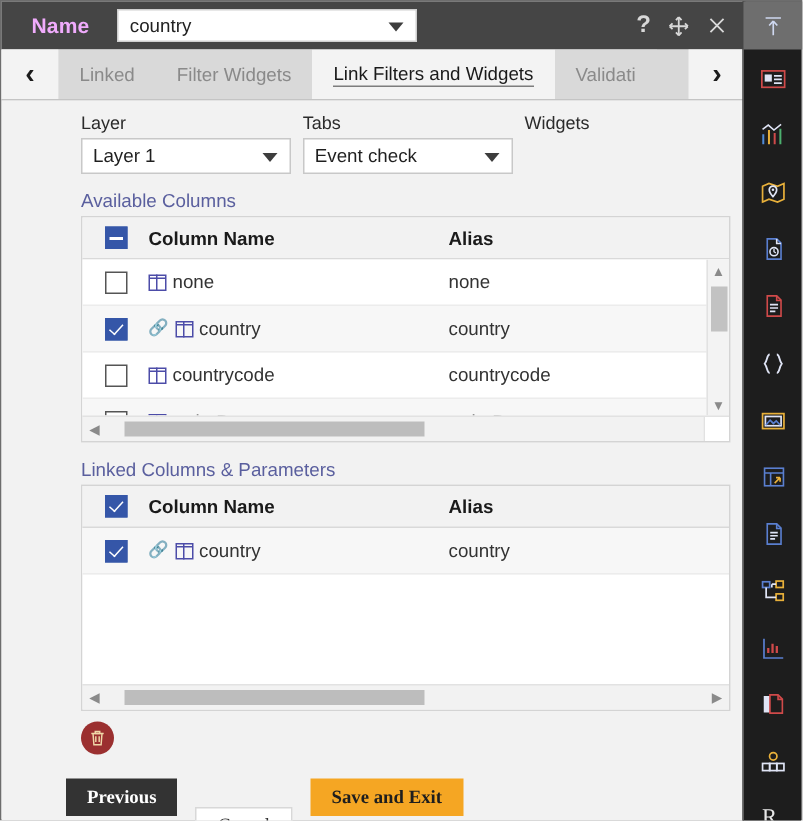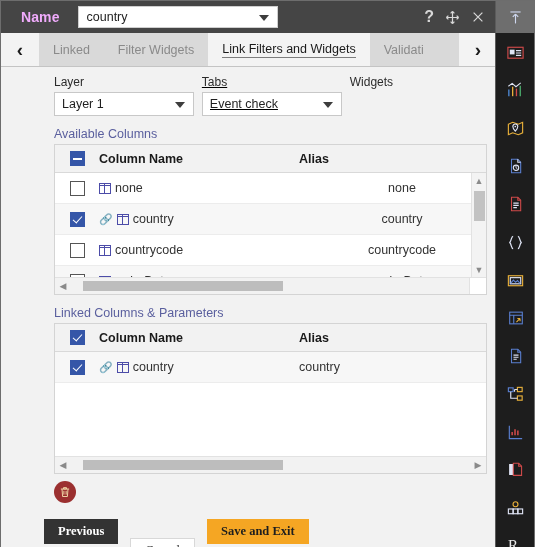--- a/index.html
+++ b/index.html
@@ -67,21 +67,21 @@
   
   .body {
     position:absolute; left:0; top:66px; width:496px; height:480px;
     background:#f2f2f2;
     padding-left:43px;
   }
 
   .selects-row { display:flex; padding: 8px 10px 0 10px; gap: 8px; }
   .sel-group { display:flex; flex-direction:column; }
   .sel-group.g1 { width:163px; }
-  .sel-group.g2 { width:163px;text-decoration:underline; }
+  .sel-group.g2 { width:163px; }
   .sel-group.g3 { width:160px; }
   .sel-label { font-size:12px; color:#2b2b2b; margin-bottom:3px; }
   .sel-box {
     height:24px; background:#fff; border:1px solid #c8c8c8;
     display:flex; align-items:center; position:relative; cursor:pointer;
   }
   .sel-box .val { font-size:12.5px; color:#1f1f1f; margin-left:7px;
                   white-space:nowrap; overflow:hidden; }
 
   .section-title {
@@ -248,21 +248,21 @@
     <div class="section-title">Available Columns</div>
     <div class="tbl-wrap">
       <div class="tbl-head">
         <div class="c-chk">
           <span class="chk indet"></span>
         </div>
         <div class="c-name">Column Name</div>
         <div class="c-alias">Alias</div>
         <div class="c-layer">Layer</div>
       </div>
-      <div class="tbl-rows" style="height:104px;overflow:hidden;text-align:center;">
+      <div class="tbl-rows" style="height:104px;overflow:hidden;">
 
         <div class="trow">
           <div class="c-chk">
             <span class="chk"></span>
           </div>
           <div class="c-name">
             <span class="ico-col"></span>
             <span>none</span>
           </div>
           <div class="c-alias">none</div>

